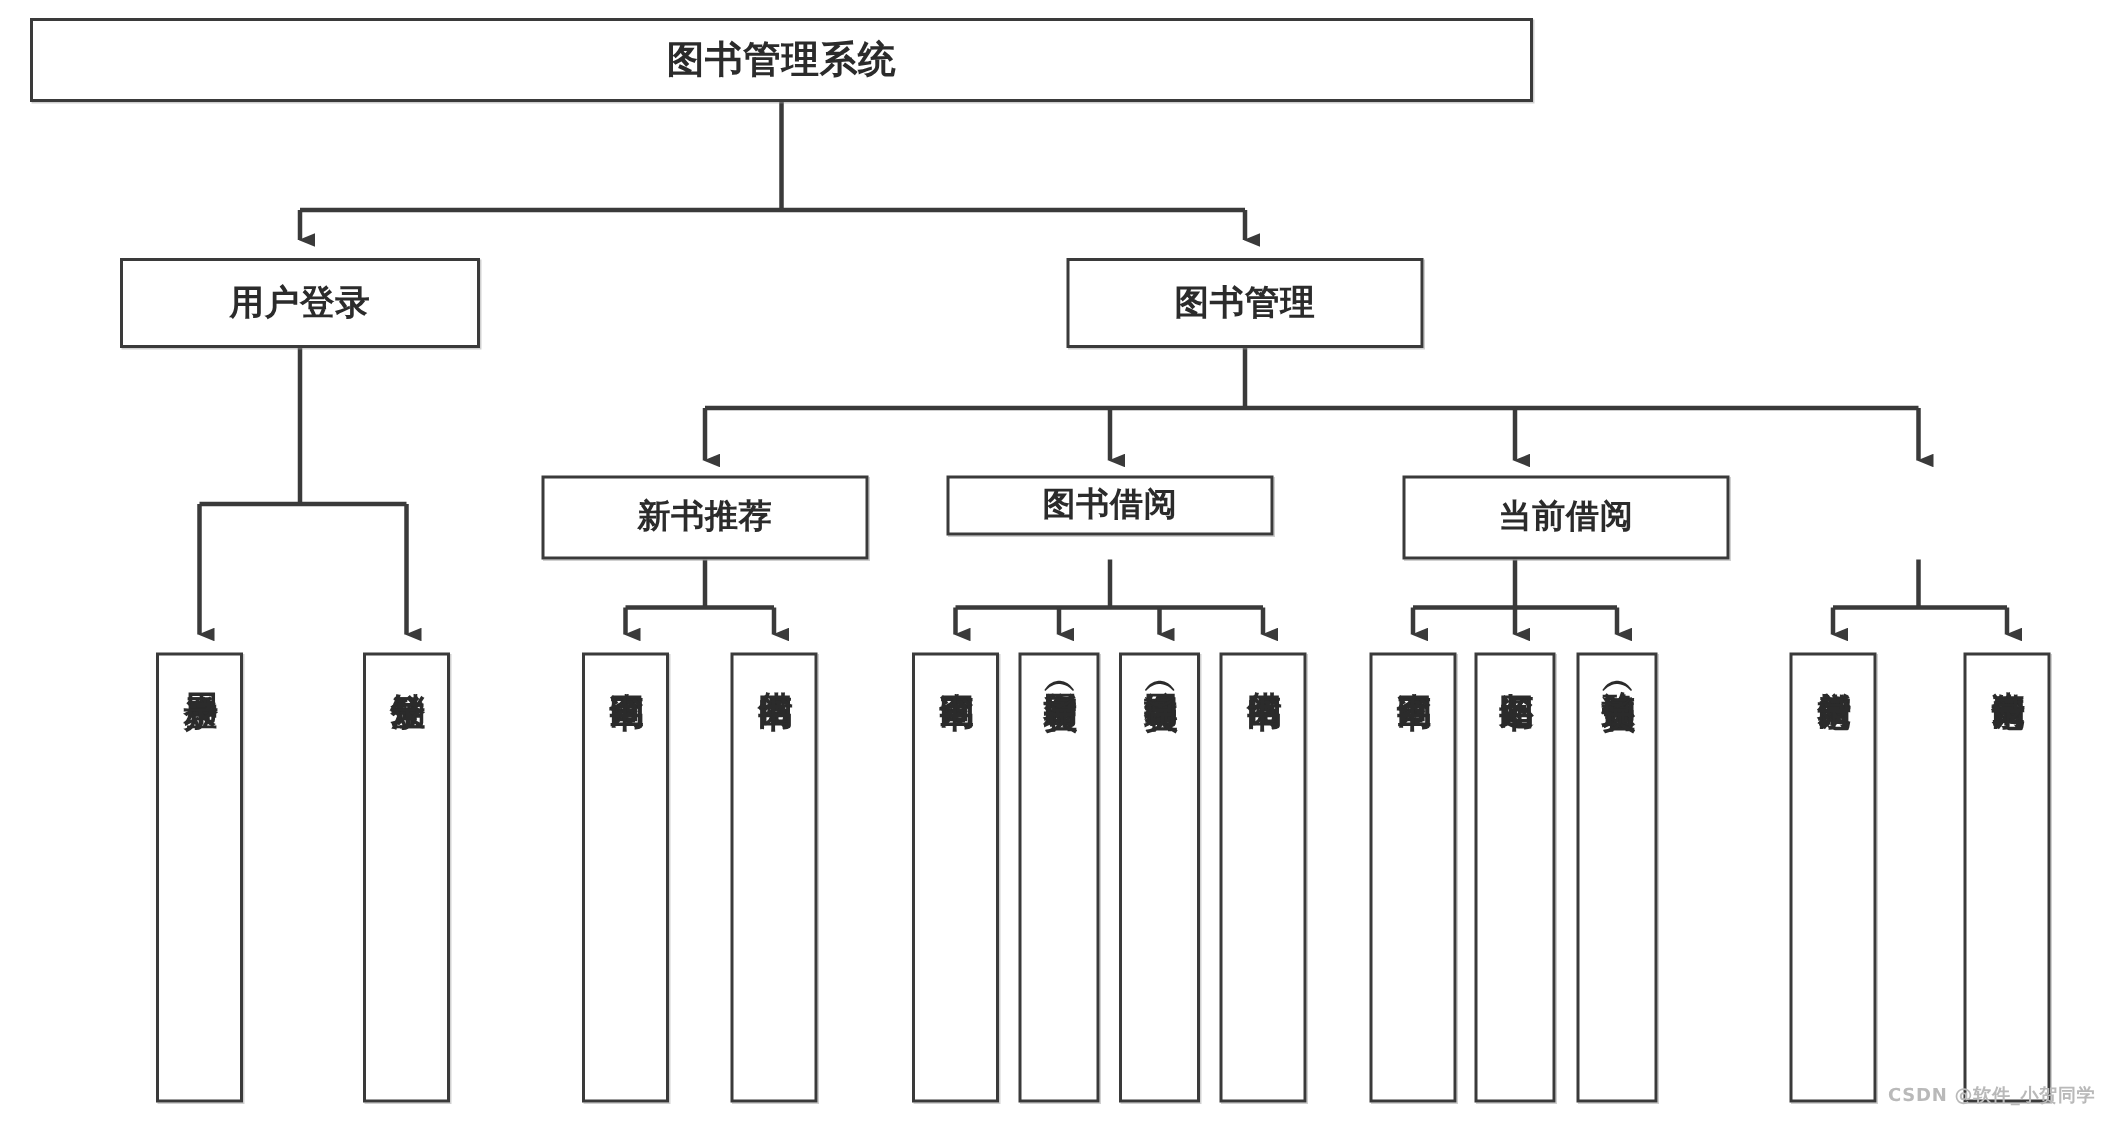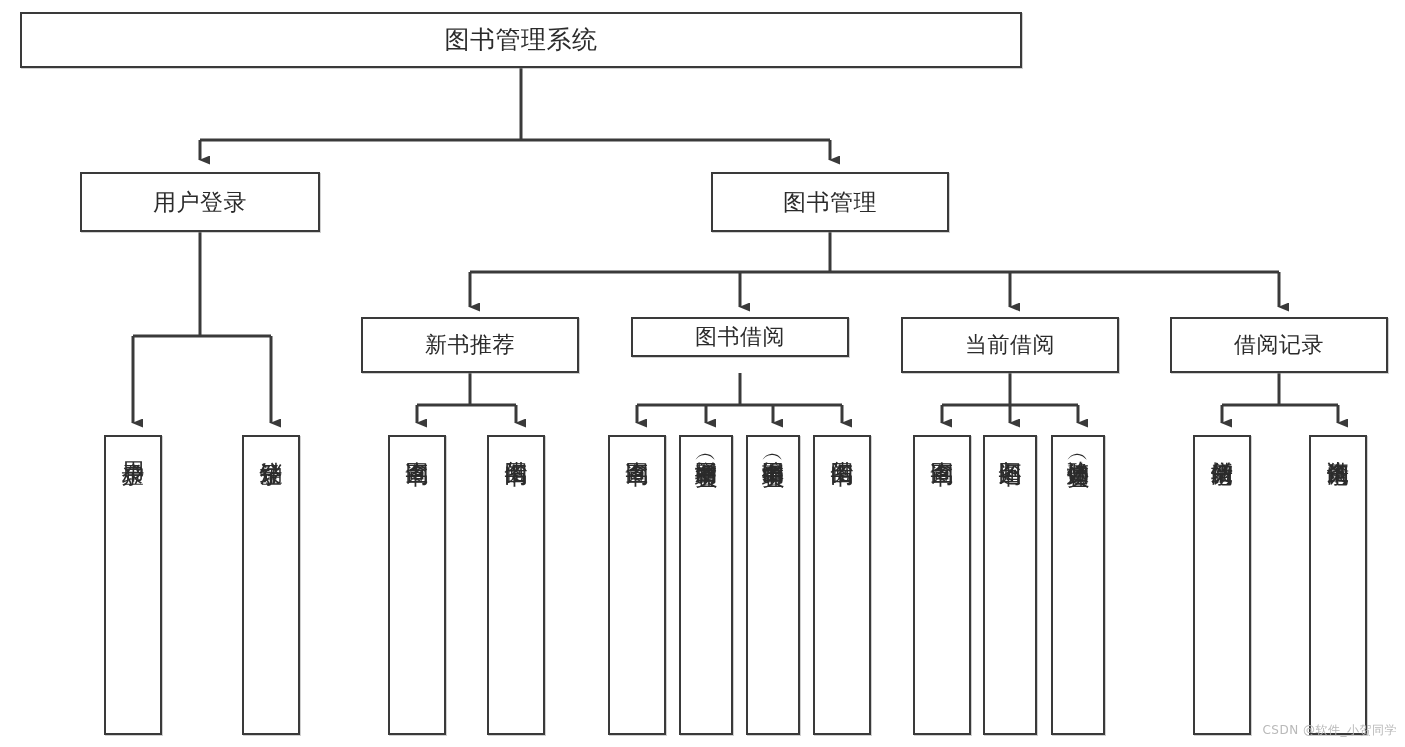--- a/index.html
+++ b/index.html
@@ -9,20 +9,21 @@
   }
   body {
     font-family: "DejaVu Sans", "Liberation Sans", sans-serif;
   }
   #canvas {
     position: relative;
     width: 1405px;
     height: 747px;
     background: #ffffff;
     overflow: hidden;
+    font-weight: bold;
   }
   #connectors {
     position: absolute;
     left: 0;
     top: 0;
     width: 1405px;
     height: 747px;
     pointer-events: none;
   }
   .node {
@@ -142,25 +143,22 @@
   <div class="node level2" style="left:361px; top:317px; width:218px; height:56px;">
     <span class="label">新书推荐</span>
   </div>
 
   <div class="node level1" style="left:711px; top:172px; width:238px; height:60px;">
     <span class="label">图书管理</span>
   </div>
   <div class="node level2" style="left:631px; top:317px; width:218px; height:40px;">
     <span class="label">图书借阅</span>
   </div>
-  <div class="node level2" style="left:901px; top:317px; width:218px; height:56px;">
+  <div class="node level2" style="left:935px; top:317px; width:218px; height:56px;">
     <span class="label">当前借阅</span>
-  </div>
-  <div class="node level2" style="left:1170px; top:317px; width:218px; height:56px;">
-    <span class="label">借阅记录</span>
   </div>
 
   <div class="node leaf" style="left:104px; top:435px; width:58px; height:300px;">
     <span class="label">用户登录</span>
   </div>
   <div class="node leaf" style="left:242px; top:435px; width:58px; height:300px;">
     <span class="label">注销登录</span>
   </div>
 
   <div class="node leaf" style="left:388px; top:435px; width:58px; height:300px;">

